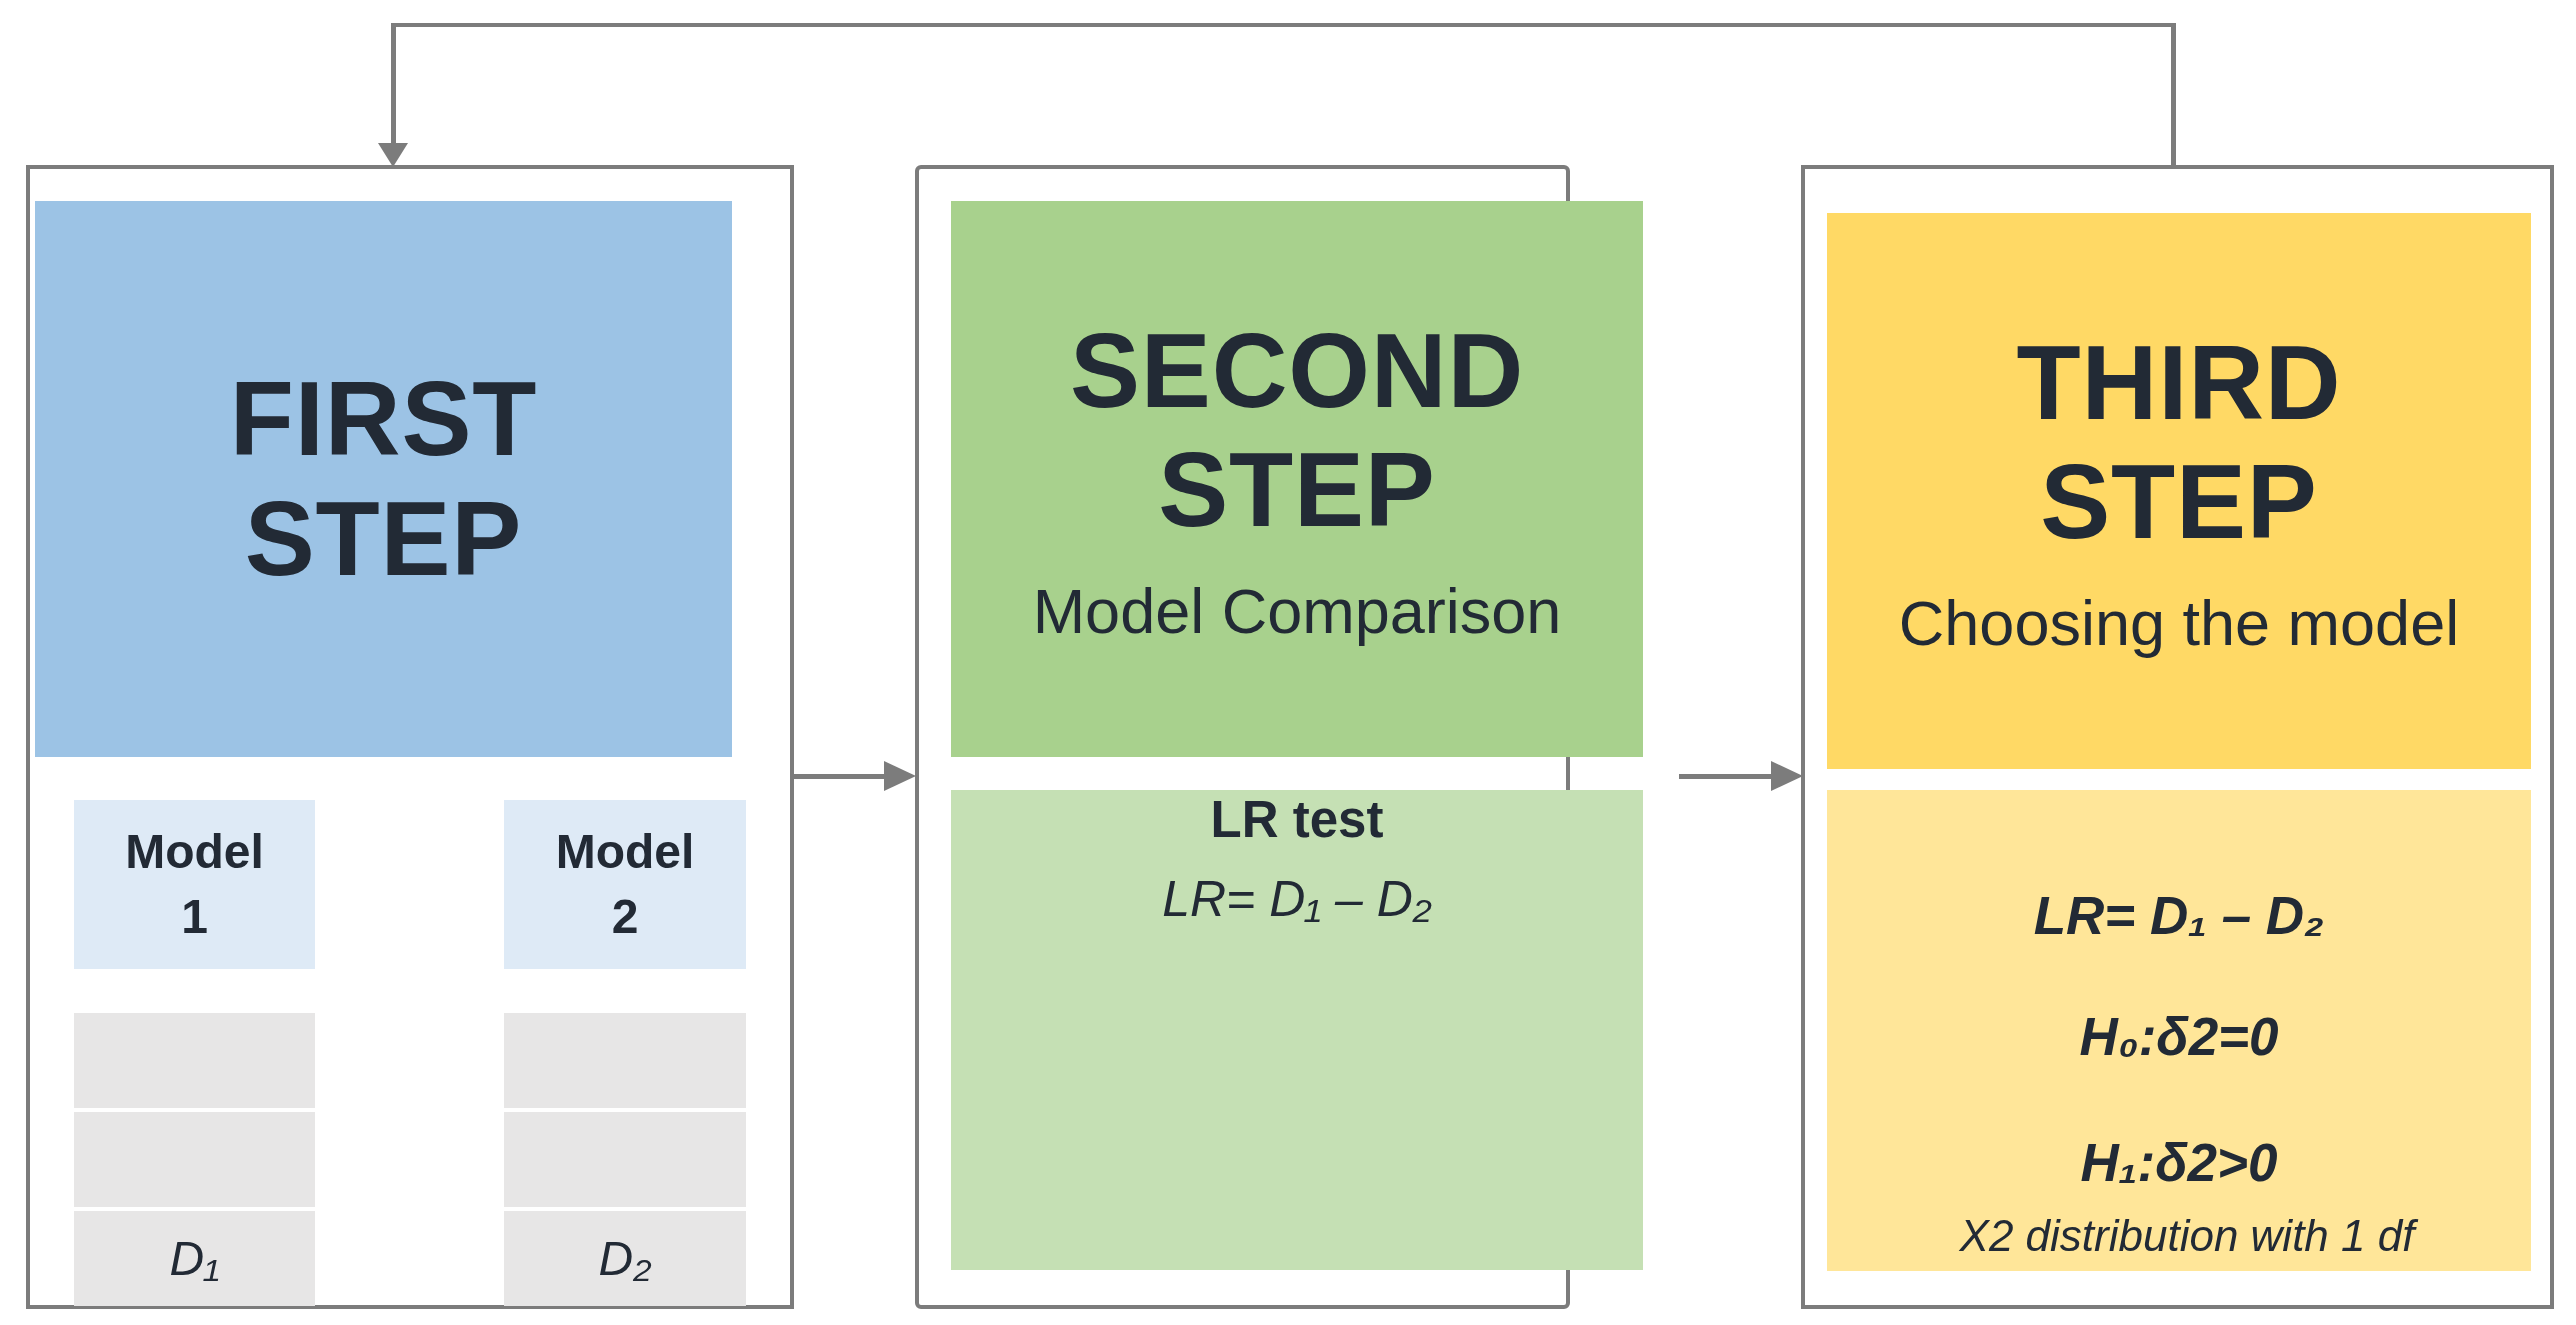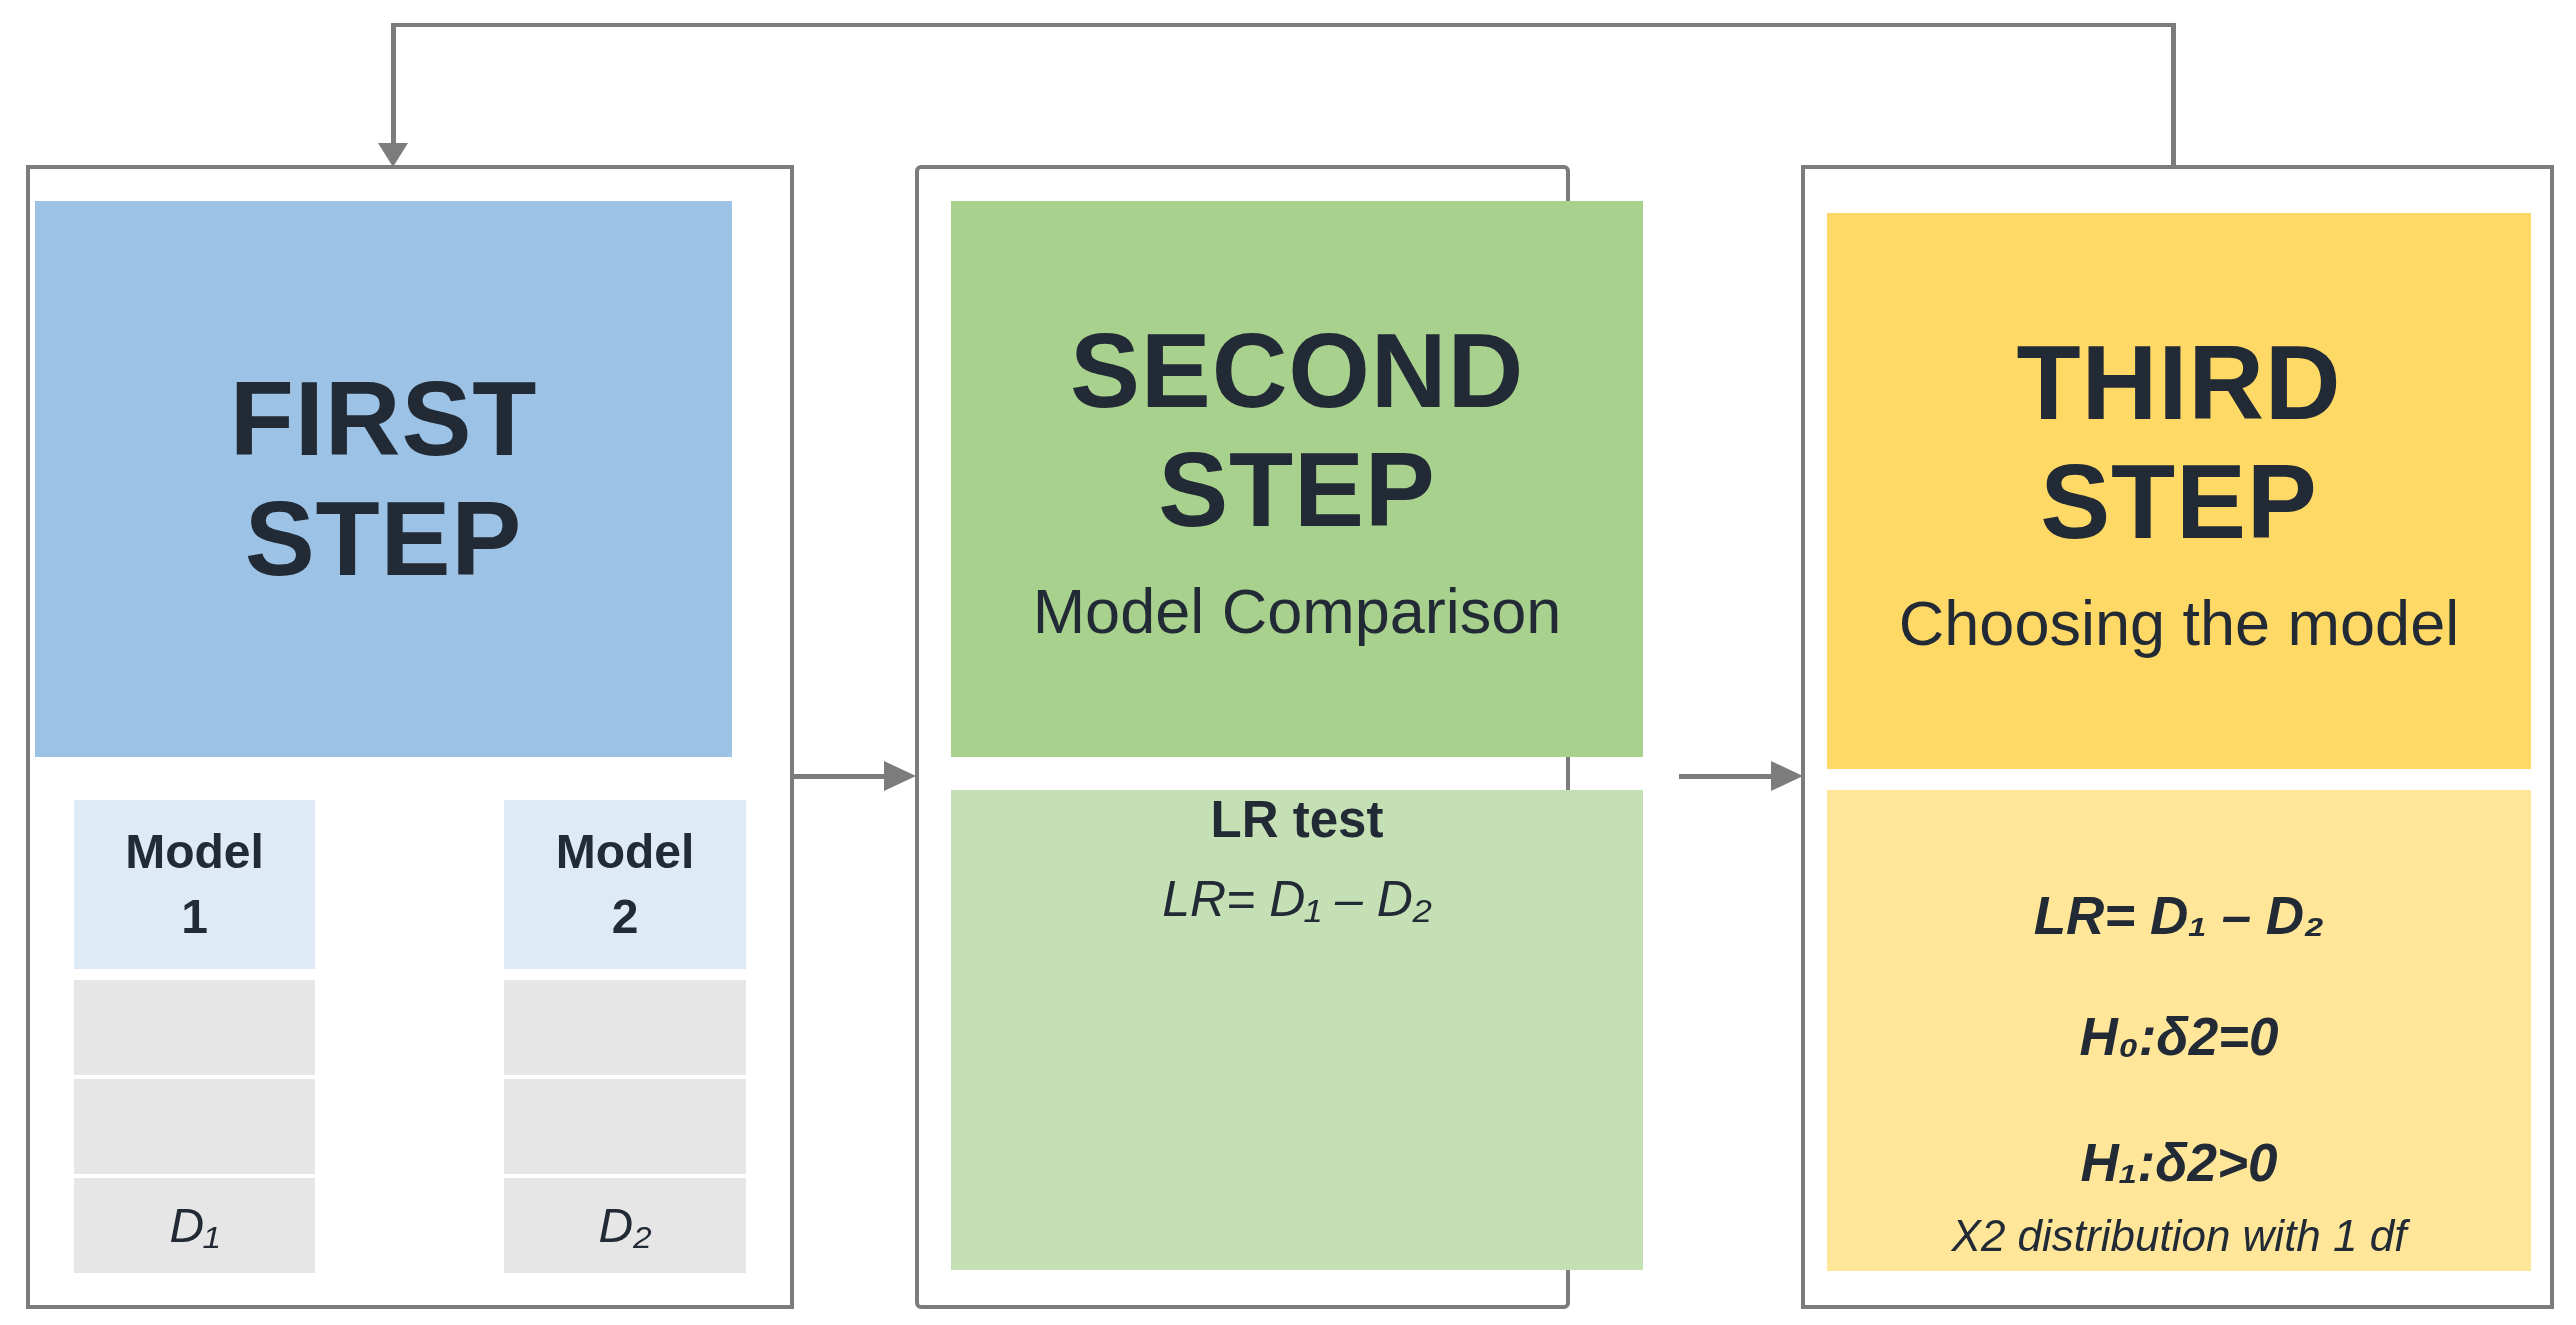--- a/index.html
+++ b/index.html
@@ -46,39 +46,39 @@
 
   
   .mcol{position:absolute;top:10px;bottom:0;}
   #m1{left:44px;width:241px;}
   #m2{left:474px;width:242px;}
   .mcell{
     position:absolute;left:0;width:100%;box-sizing:border-box;
     display:flex;align-items:center;justify-content:center;text-align:center;
   }
   .mhead{top:621px;height:169px;background:#DEEAF6;font-weight:bold;font-size:48px;line-height:1.35;white-space:pre-line;}
-  .mrow{background:#E7E6E6;}
+  .mrow{background:#E7E6E6;margin-top:33px;}
   .r1{top:801px;height:95px;}
   .r2{top:900px;height:95px;}
   .r3{top:999px;height:95px;font-style:italic;font-size:48px;}
 
   
   .panel{position:absolute;text-align:center;}
   #step2 .panel{
     left:32px;width:692px;top:621px;height:480px;background:#C5E0B4;
     display:flex;flex-direction:column;justify-content:flex-start;align-items:center;
   }
   .lr-heading{font-weight:bold;font-size:51px;}
   .lr-formula{font-style:italic;font-size:50px;margin-top:21px;}
   #step3 .panel{left:22px;width:704px;top:621px;height:481px;background:#FFE699;}
   .fline{position:absolute;left:0;width:100%;text-align:center;font-weight:bold;font-style:italic;font-size:53px;}
   #f1{top:95px;}
   #f2{top:216px;}
   #f3{top:342px;}
-  #f4{top:421px;font-weight:normal;font-size:44px;}
+  #f4{top:421px;font-weight:normal;font-size:44px;margin-left:8px;}
 </style>
 </head>
 <body>
 
 <div class="canvas">
 
   <div class="line" id="fb-top"></div>
   <div class="line" id="fb-left"></div>
   <div class="head-down"></div>
   <div class="line" id="fb-right"></div>

